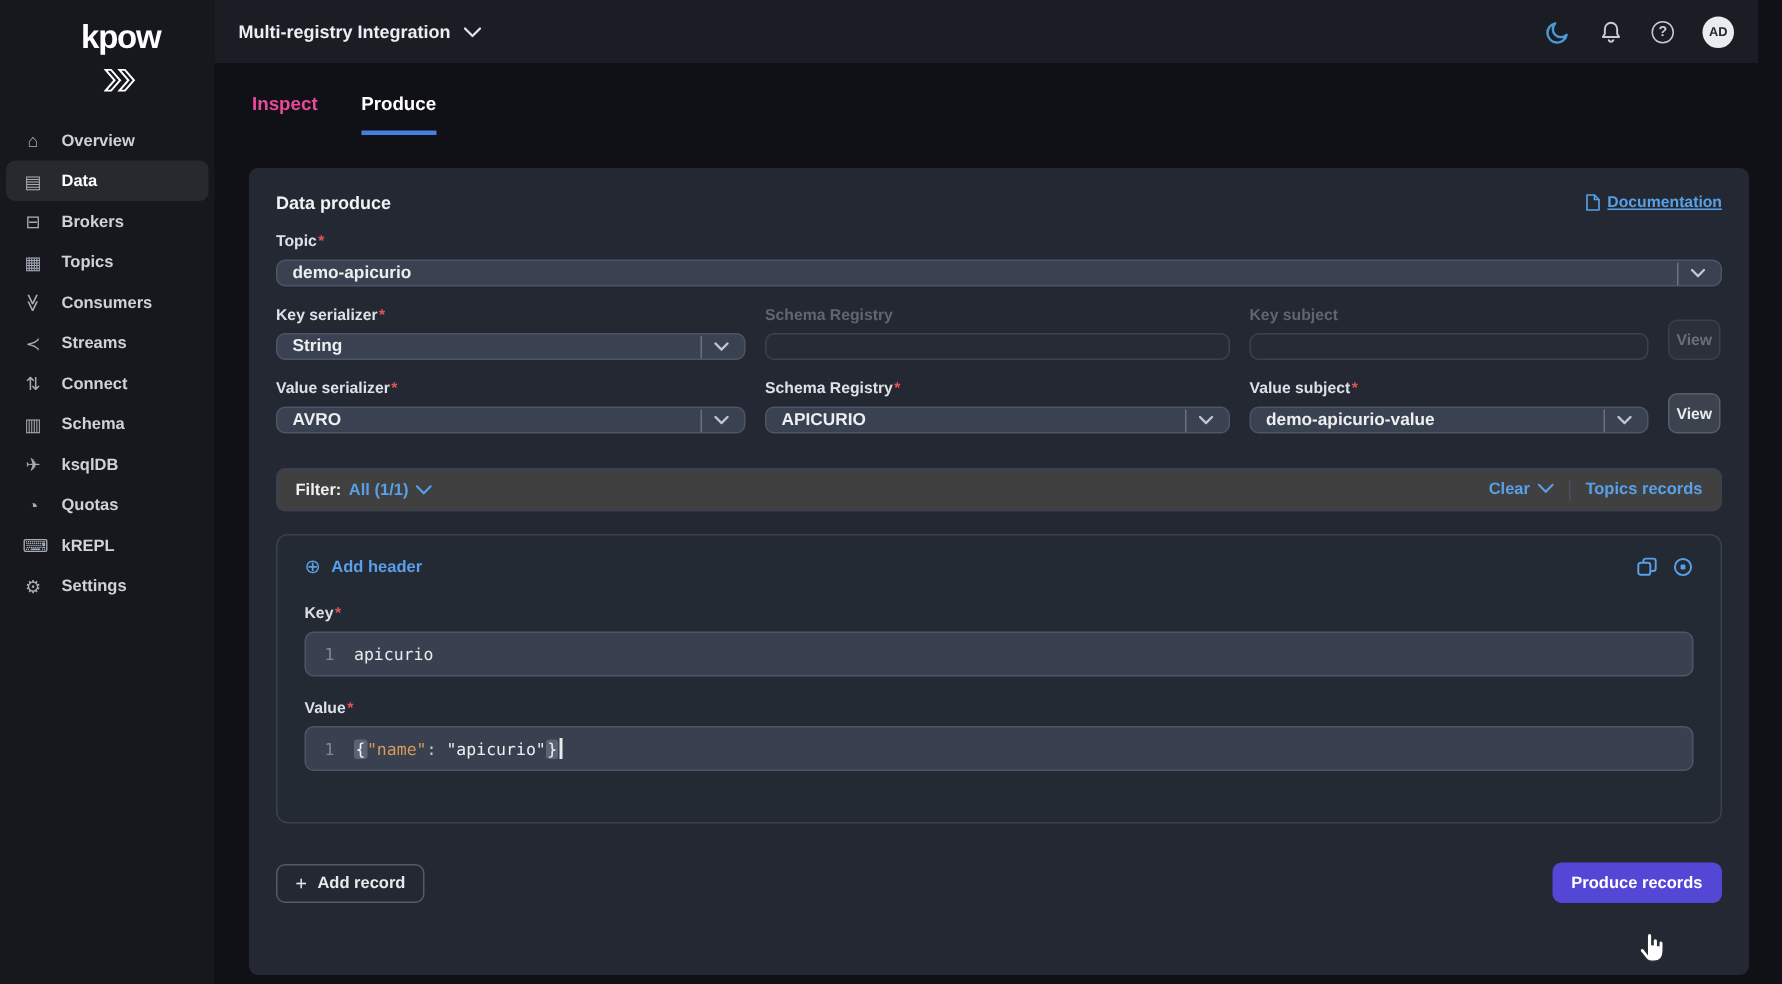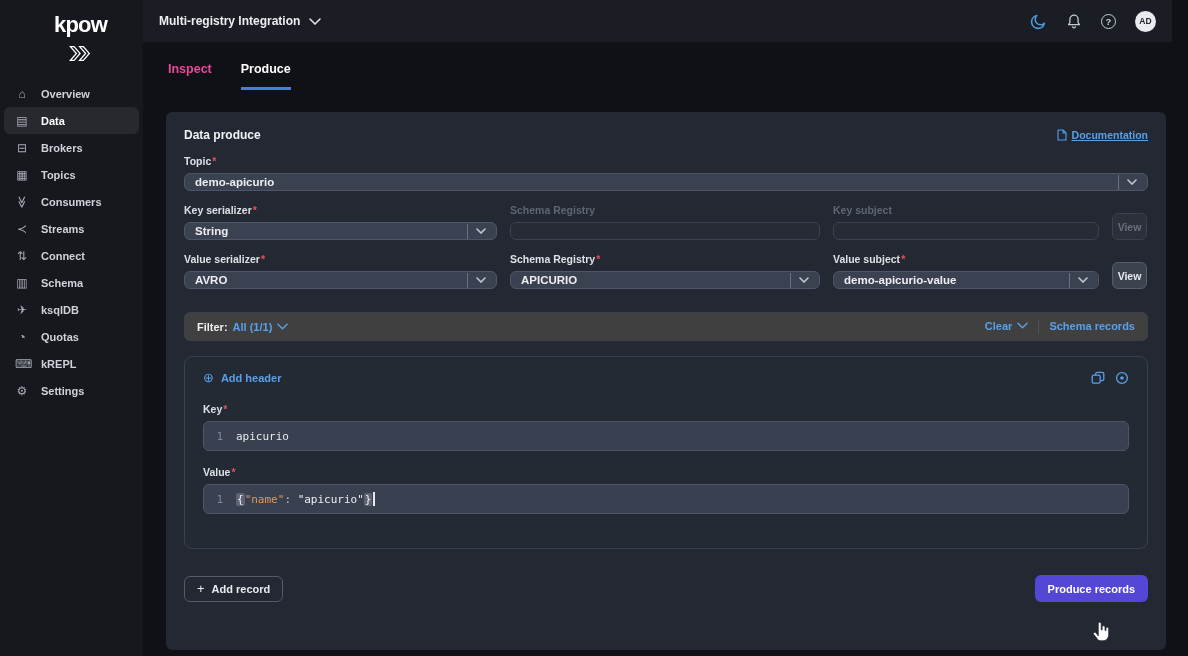--- a/index.html
+++ b/index.html
@@ -267,21 +267,21 @@
         </span>
       </div>
       <div class="filter-right">
         <span class="link-row">
           <span class="blue">Clear</span>
           <svg width="11" height="7" viewBox="0 0 12 7">
               <path d="M1 1l5 5 5-5" fill="none" stroke="#58a0e8" stroke-width="1.5" stroke-linecap="round"></path>
             </svg>
         </span>
         <span class="fdiv"></span>
-        <span class="blue">Schema records</span>
+        <span class="blue">Topics records</span>
       </div>
     </div>
 
     <div class="record">
       <div class="record-head">
         <div class="add-header">
           <span class="circ-glyph">⊕</span>
           <span>Add header</span>
         </div>
         <div class="rec-icons">

